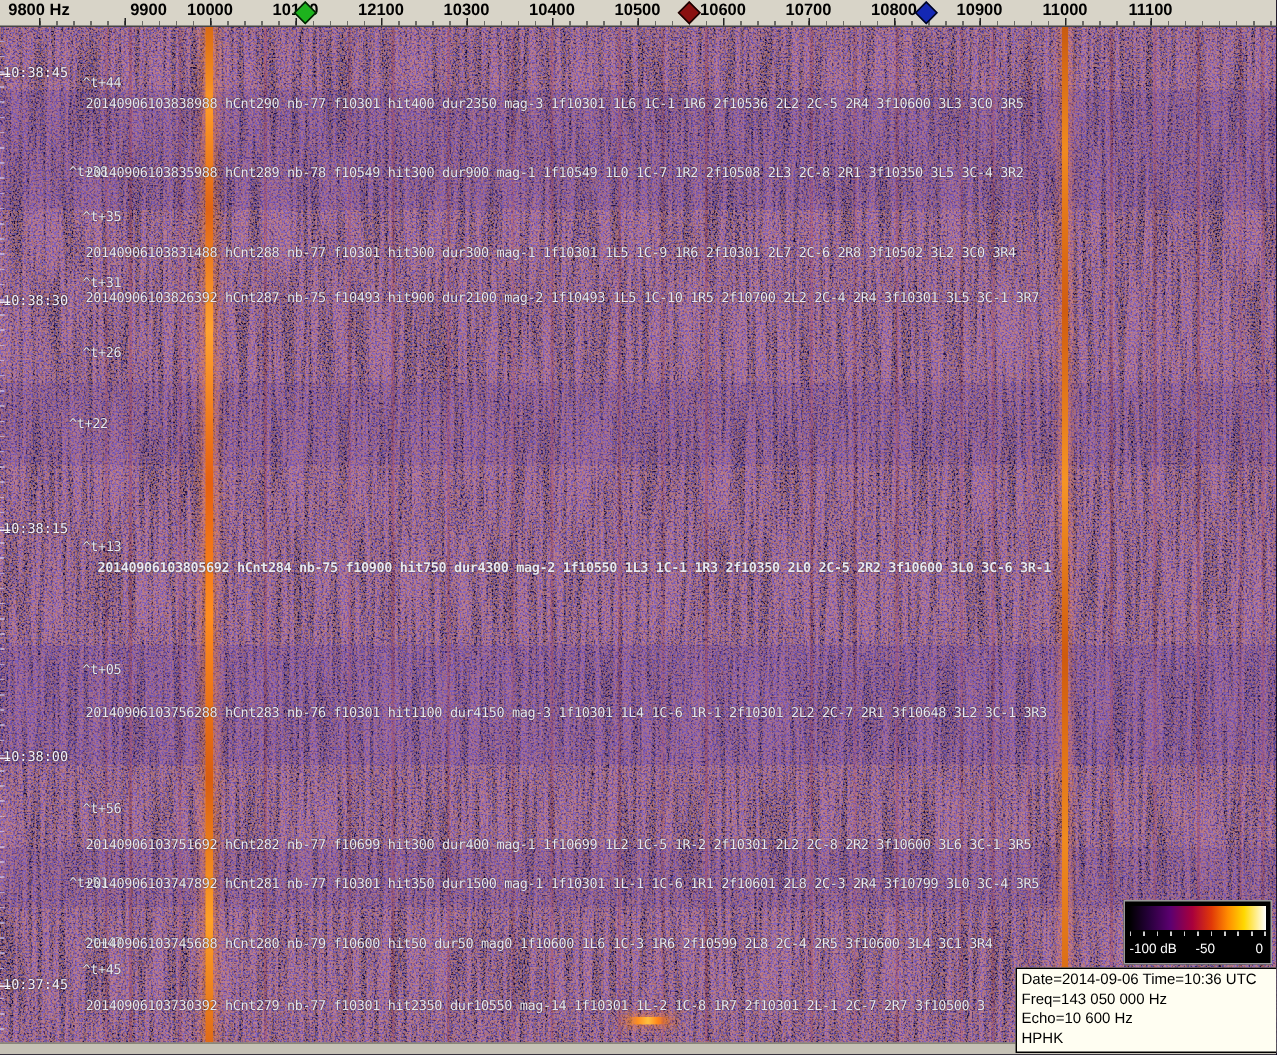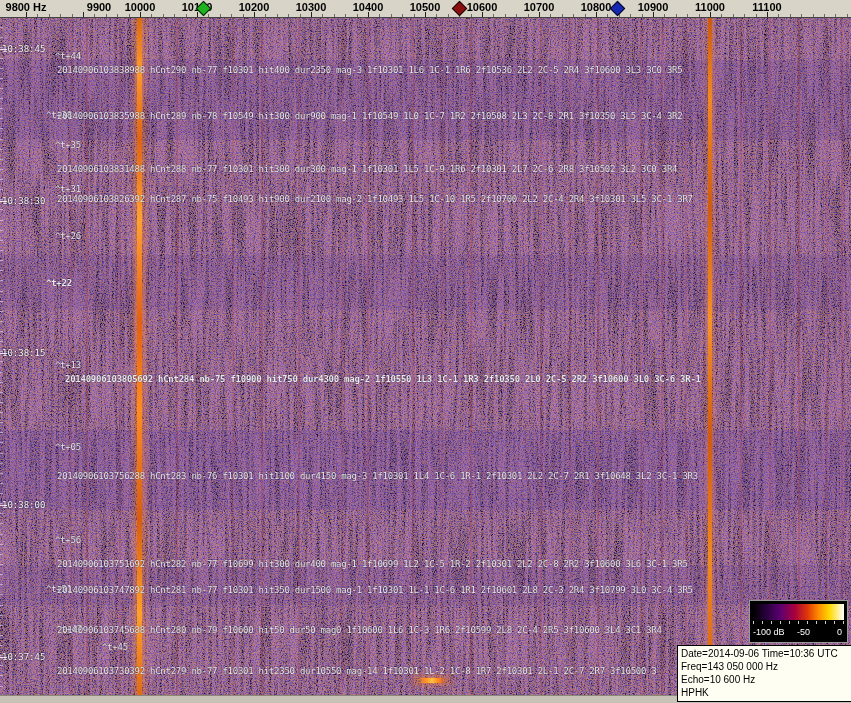--- a/index.html
+++ b/index.html
@@ -160,46 +160,46 @@
       <div class="time-major-tick" style="top: 657px;"></div>
       <div class="anno-tag" style="left: 55px; top: 51px;">^t+44</div>
       <div class="anno-line" style="left: 57px; top: 65px;">20140906103838988 hCnt290 nb-77 f10301 hit400 dur2350 mag-3 1f10301 1L6 1C-1 1R6 2f10536 2L2 2C-5 2R4 3f10600 3L3 3C0 3R5</div>
       <div class="anno-tag" style="left: 46px; top: 110px;">^t+38</div>
       <div class="anno-line" style="left: 57px; top: 111px;">20140906103835988 hCnt289 nb-78 f10549 hit300 dur900 mag-1 1f10549 1L0 1C-7 1R2 2f10508 2L3 2C-8 2R1 3f10350 3L5 3C-4 3R2</div>
       <div class="anno-tag" style="left: 55px; top: 140px;">^t+35</div>
       <div class="anno-line" style="left: 57px; top: 164px;">20140906103831488 hCnt288 nb-77 f10301 hit300 dur300 mag-1 1f10301 1L5 1C-9 1R6 2f10301 2L7 2C-6 2R8 3f10502 3L2 3C0 3R4</div>
       <div class="anno-tag" style="left: 55px; top: 184px;">^t+31</div>
       <div class="anno-line" style="left: 57px; top: 194px;">20140906103826392 hCnt287 nb-75 f10493 hit900 dur2100 mag-2 1f10493 1L5 1C-10 1R5 2f10700 2L2 2C-4 2R4 3f10301 3L5 3C-1 3R7</div>
       <div class="anno-tag" style="left: 55px; top: 231px;">^t+26</div>
-      <div class="anno-tag" style="left: 46px; top: 278px; font-weight: bold;">^t+22</div>
+      <div class="anno-tag" style="left: 46px; top: 278px;">^t+22</div>
       <div class="anno-tag" style="left: 55px; top: 360px;">^t+13</div>
       <div class="anno-line" style="left: 65px; top: 374px; font-weight: bold;">20140906103805692 hCnt284 nb-75 f10900 hit750 dur4300 mag-2 1f10550 1L3 1C-1 1R3 2f10350 2L0 2C-5 2R2 3f10600 3L0 3C-6 3R-1</div>
       <div class="anno-tag" style="left: 55px; top: 442px;">^t+05</div>
       <div class="anno-line" style="left: 57px; top: 471px;">20140906103756288 hCnt283 nb-76 f10301 hit1100 dur4150 mag-3 1f10301 1L4 1C-6 1R-1 2f10301 2L2 2C-7 2R1 3f10648 3L2 3C-1 3R3</div>
       <div class="anno-tag" style="left: 55px; top: 535px;">^t+56</div>
       <div class="anno-line" style="left: 57px; top: 559px;">20140906103751692 hCnt282 nb-77 f10699 hit300 dur400 mag-1 1f10699 1L2 1C-5 1R-2 2f10301 2L2 2C-8 2R2 3f10600 3L6 3C-1 3R5</div>
       <div class="anno-tag" style="left: 46px; top: 584px;">^t+51</div>
       <div class="anno-line" style="left: 57px; top: 585px;">20140906103747892 hCnt281 nb-77 f10301 hit350 dur1500 mag-1 1f10301 1L-1 1C-6 1R1 2f10601 2L8 2C-3 2R4 3f10799 3L0 3C-4 3R5</div>
       <div class="anno-tag" style="left: 56px; top: 624px;">^t+47</div>
       <div class="anno-line" style="left: 57px; top: 625px;">20140906103745688 hCnt280 nb-79 f10600 hit50 dur50 mag0 1f10600 1L6 1C-3 1R6 2f10599 2L8 2C-4 2R5 3f10600 3L4 3C1 3R4</div>
-      <div class="anno-tag" style="left: 55px; top: 642px; margin-left: 47px;">^t+45</div>
+      <div class="anno-tag" style="left: 55px; top: 642px;">^t+45</div>
       <div class="anno-line" style="left: 57px; top: 666px;">20140906103730392 hCnt279 nb-77 f10301 hit2350 dur10550 mag-14 1f10301 1L-2 1C-8 1R7 2f10301 2L-1 2C-7 2R7 3f10500 3</div>
     </div>
 
   <div id="ruler">
     <div id="minor-ticks"></div>
   <div class="freq-label" style="left: 26px;">9800 Hz</div>
       <div class="tick-major" style="left: 26px;"></div>
       <div class="freq-label" style="left: 99px;">9900</div>
       <div class="tick-major" style="left: 83px;"></div>
       <div class="freq-label" style="left: 140px; text-align: right;">10000</div>
       <div class="tick-major" style="left: 140px;"></div>
       <div class="freq-label" style="left: 197px;">10100</div>
       <div class="tick-major" style="left: 197px;"></div>
-      <div class="freq-label" style="left: 254px;">10200</div>
+      <div class="freq-label" style="left: 254px;">12100</div>
       <div class="tick-major" style="left: 254px;"></div>
       <div class="freq-label" style="left: 311px;">10300</div>
       <div class="tick-major" style="left: 311px;"></div>
       <div class="freq-label" style="left: 368px;">10400</div>
       <div class="tick-major" style="left: 368px;"></div>
       <div class="freq-label" style="left: 425px;">10500</div>
       <div class="tick-major" style="left: 425px;"></div>
       <div class="freq-label" style="left: 482px;">10600</div>
       <div class="tick-major" style="left: 482px;"></div>
       <div class="freq-label" style="left: 539px;">10700</div>

